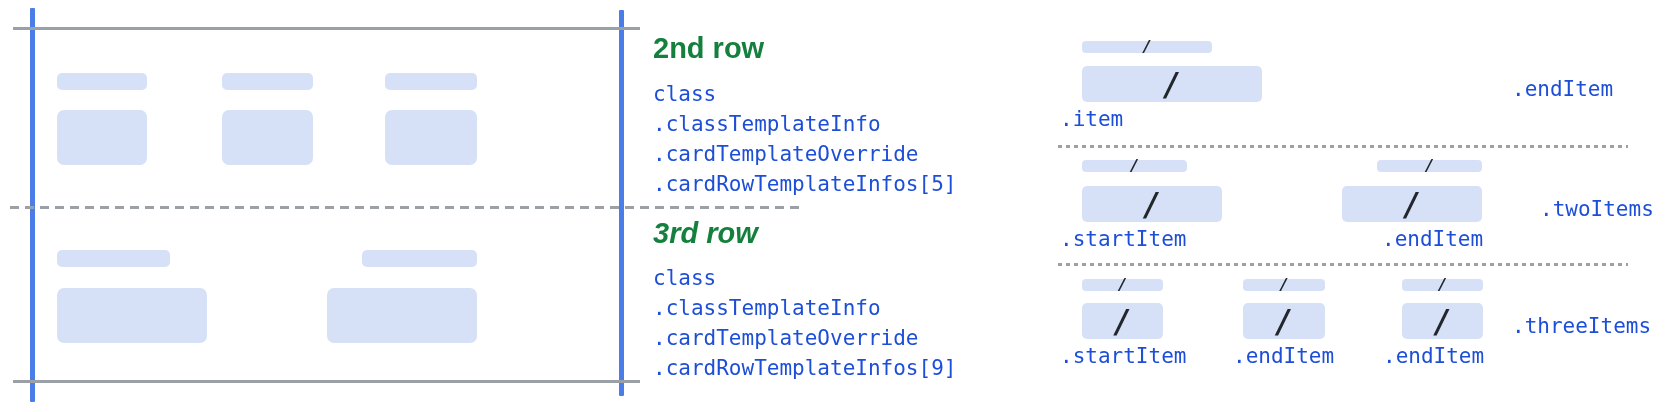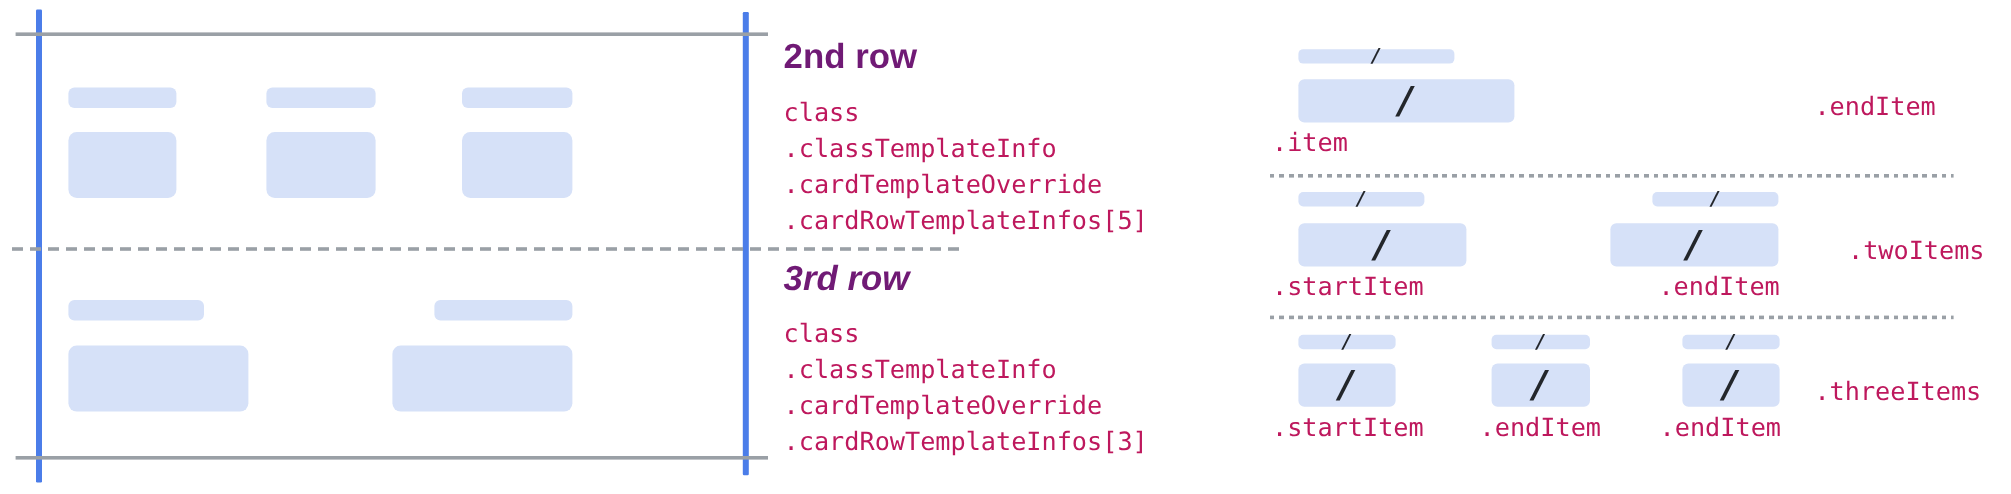--- a/index.html
+++ b/index.html
@@ -15,23 +15,23 @@
 
   .bar{background:#d6e1f8;border-radius:5px;}
   .valbox{background:#d6e1f8;border-radius:7px;}
 
   .slashbar{display:flex;align-items:center;justify-content:center;overflow:visible;}
   .slash{font-family:"DejaVu Sans Mono",monospace;font-weight:bold;font-style:italic;
          color:#23262b;line-height:1;}
   .slash.sm{font-size:16px;}
   .slash.lg{font-size:31px;}
 
-  .code{font-family:"DejaVu Sans Mono",monospace;font-size:21px;color:#be185d;
+  .code{font-family:"DejaVu Sans Mono",monospace;font-size:21px;color:#1d4ed8;
         line-height:30px;white-space:pre;}
-  .rowtitle{font-size:29px;font-weight:bold;color:#701a75;line-height:30px;}
+  .rowtitle{font-size:29px;font-weight:bold;color:#15803d;line-height:30px;}
 </style>
 </head>
 <body>
 
 <div id="stage">
 
   <div>
 
     <div class="abs vline" style="left:30px;top:8px;height:394px;"></div>
     <div class="abs vline" style="left:619px;top:10px;height:386px;"></div>
@@ -60,21 +60,21 @@
     <div class="abs rowtitle" style="left:653px;top:33px;">2nd row</div>
     <div class="abs code" style="left:653px;top:79px;">class</div>
     <div class="abs code" style="left:653px;top:109px;">.classTemplateInfo</div>
     <div class="abs code" style="left:653px;top:139px;">.cardTemplateOverride</div>
     <div class="abs code" style="left:653px;top:169px;">.cardRowTemplateInfos[5]</div>
 
     <div class="abs rowtitle" style="left:653px;top:218px;font-style:italic;">3rd row</div>
     <div class="abs code" style="left:653px;top:263px;">class</div>
     <div class="abs code" style="left:653px;top:293px;">.classTemplateInfo</div>
     <div class="abs code" style="left:653px;top:323px;">.cardTemplateOverride</div>
-    <div class="abs code" style="left:653px;top:353px;">.cardRowTemplateInfos[3]</div>
+    <div class="abs code" style="left:653px;top:353px;">.cardRowTemplateInfos[9]</div>
   </div>
 
   <div>
 
     <div>
       <div class="abs bar slashbar" style="left:1082px;top:41px;width:130px;height:12px;border-radius:4px;">
         <span class="slash sm">/</span>
       </div>
       <div class="abs bar slashbar" style="left:1082px;top:66px;width:180px;height:36px;">
         <span class="slash lg">/</span>

